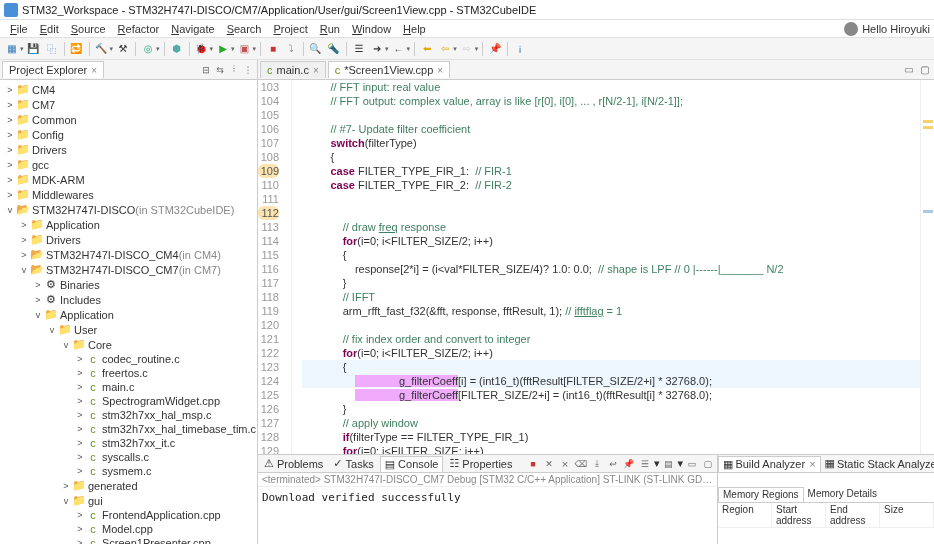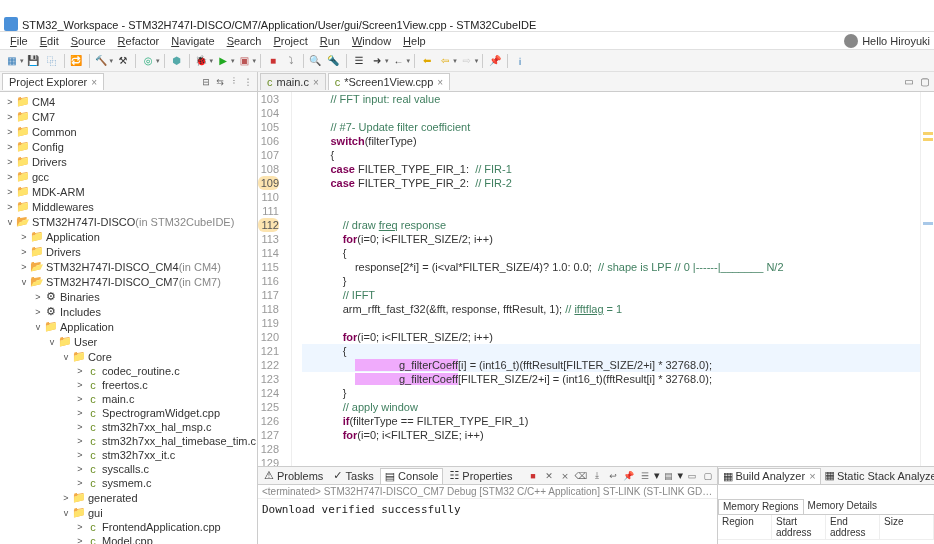--- a/index.html
+++ b/index.html
@@ -1,17 +1,17 @@
 <!DOCTYPE html>
 <html><head>
 <meta charset="utf-8">
 <style>
 * { box-sizing: border-box; margin: 0; padding: 0; font-family: "Segoe UI", Tahoma, sans-serif; }
 body { width: 934px; height: 544px; overflow: hidden; font-size: 11px; background: #fff; color: #333; }
-.titlebar { height: 32px; background: #fff; border-bottom: 1px solid #e0e0e0; display: flex; align-items: flex-end; padding: 0 4px; }
+.titlebar { height: 20px; background: #fff; border-bottom: 1px solid #e0e0e0; display: flex; align-items: center; padding: 0 4px; }
 .titlebar .logo { width: 14px; height: 14px; background: #4a90d9; border-radius: 2px; margin-right: 4px; }
 .titlebar .title { font-size: 11px; color: #222; flex: 1; }
 .menubar { height: 18px; display: flex; align-items: center; padding: 0 4px; gap: 2px; border-bottom: 1px solid #e0e0e0; }
 .menubar .item { padding: 1px 6px; font-size: 11px; cursor: pointer; }
 .menubar .item .u { text-decoration: underline; }
 .menubar .spacer { flex: 1; }
 .menubar .user { display: flex; align-items: center; gap: 4px; font-size: 11px; }
 .menubar .avatar { width: 14px; height: 14px; border-radius: 50%; background: #888; display: inline-block; }
 .toolbar { height: 22px; display: flex; align-items: center; padding: 0 4px; gap: 2px; border-bottom: 1px solid #e0e0e0; background: #f5f5f5; }
 .toolbar .tbtn { width: 16px; height: 16px; border-radius: 2px; display: flex; align-items: center; justify-content: center; cursor: pointer; font-size: 10px; }
@@ -408,36 +408,38 @@
           <div class="fm"></div>
           <div class="fm"></div>
           <div class="fm"></div>
           <div class="fm"></div>
           <div class="fm"></div>
           <div class="fm"></div>
           <div class="fm"></div>
         </div>
       <div class="code" id="code">
           <div class="cl"><span class="c-comment">        // FFT input: real value</span></div>
+          <div class="cl"><span class="c-comment">        // FFT output: complex value, array is like [r[0], i[0], ... , r[N/2-1], i[N/2-1]];</span></div>
           <div class="cl"></div>
           <div class="cl"><span class="c-comment">        // #7- Update filter coefficient</span></div>
           <div class="cl">        <span class="c-keyword">switch</span>(filterType)</div>
           <div class="cl">        {</div>
           <div class="cl">        <span class="c-keyword">case</span> FILTER_TYPE_FIR_1:  <span class="c-comment">// FIR-1</span></div>
           <div class="cl">        <span class="c-keyword">case</span> FILTER_TYPE_FIR_2:  <span class="c-comment">// FIR-2</span></div>
           <div class="cl"></div>
           <div class="cl"></div>
           <div class="cl">            <span class="c-comment">// draw <span class="c-under">freq</span> response</span></div>
           <div class="cl">            <span class="c-keyword">for</span>(i=0; i&lt;FILTER_SIZE/2; i++)</div>
           <div class="cl">            {</div>
           <div class="cl">                response[2*i] = (i&lt;val*FILTER_SIZE/4)? 1.0: 0.0;  <span class="c-comment">// shape is LPF // 0 |------|_______ N/2</span></div>
           <div class="cl">            }</div>
           <div class="cl">            <span class="c-comment">// IFFT</span></div>
           <div class="cl">            arm_rfft_fast_f32(&amp;fft, response, fftResult, 1); <span class="c-comment">// <span class="c-link">ifftflag</span> = 1</span></div>
           <div class="cl"></div>
+          <div class="cl">            <span class="c-comment">// fix index order and convert to integer</span></div>
           <div class="cl">            <span class="c-keyword">for</span>(i=0; i&lt;FILTER_SIZE/2; i++)</div>
           <div class="cl hl">            {</div>
           <div class="cl hl">                <span class="c-ident">g_filterCoeff</span>[i] = (int16_t)(fftResult[FILTER_SIZE/2+i] * 32768.0);</div>
           <div class="cl">                <span class="c-ident">g_filterCoeff</span>[FILTER_SIZE/2+i] = (int16_t)(fftResult[i] * 32768.0);</div>
           <div class="cl">            }</div>
           <div class="cl">            <span class="c-comment">// apply window</span></div>
           <div class="cl">            <span class="c-keyword">if</span>(filterType == FILTER_TYPE_FIR_1)</div>
           <div class="cl">            <span class="c-keyword">for</span>(i=0; i&lt;FILTER_SIZE; i++)</div>
         </div>
       <div class="ovw">

